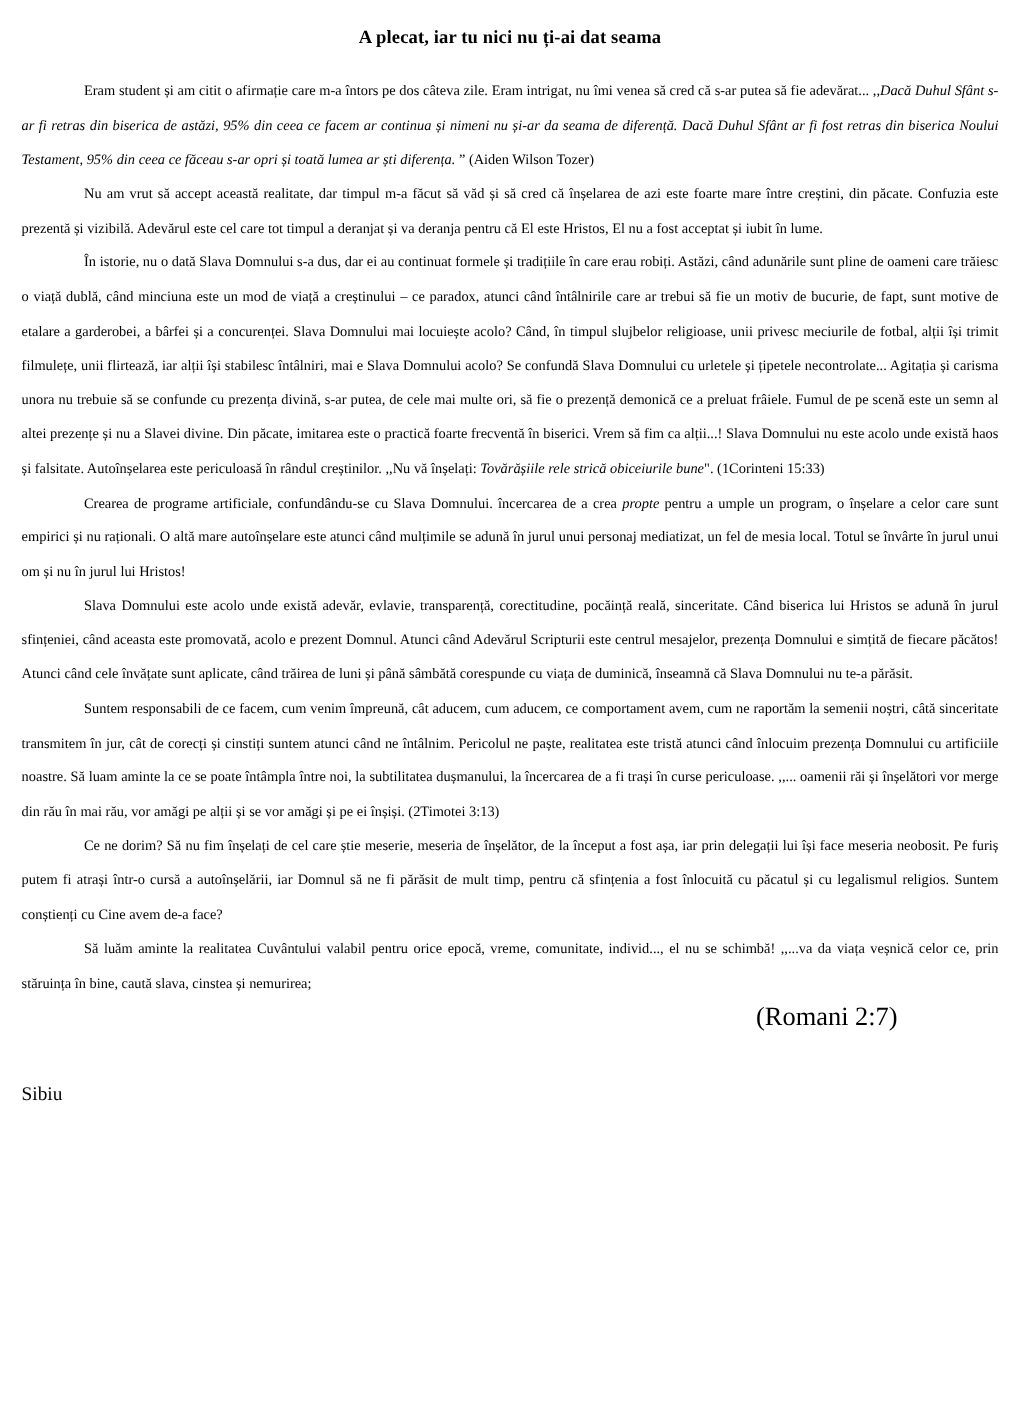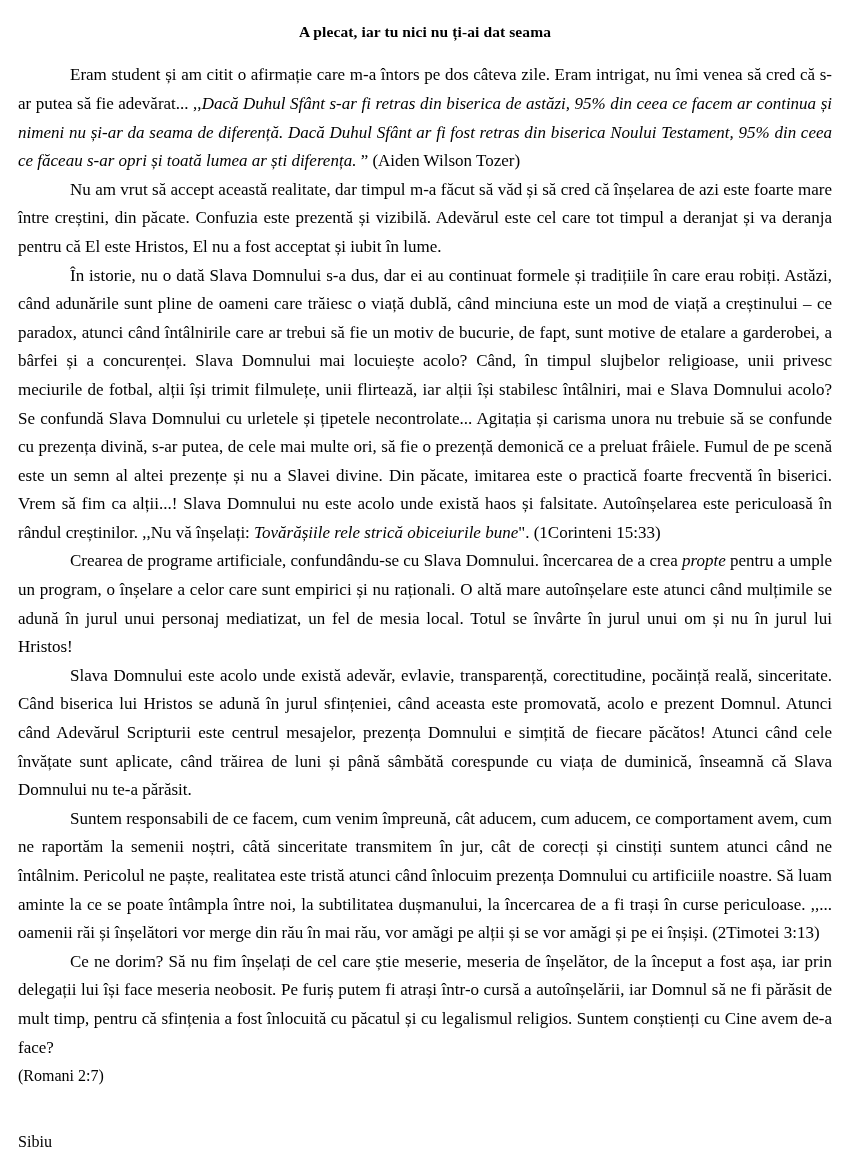--- a/index.html
+++ b/index.html
@@ -29,34 +29,34 @@
     margin: 6px 0 20px 0;
     letter-spacing: 0.1px;
   }
   .body-col {
     width: 814px;
   }
   p.para {
     margin: 0 0 0 0;
     text-align: justify;
     text-justify: inter-word;
-    font-size: 17px;
+    font-size: 12px;
     line-height: 28.6px;
     text-indent: 52px;
     hyphens: none;
   }
   .it {
     font-style: italic;
   }
   .bd {
     font-weight: normal;
   }
   .verse-right {
-    text-align: left;
-    font-size: 16px;
+    text-align: right;
+    font-size: 22px;
     line-height: 28.6px;
     margin: 0;
     text-indent: 0;
     padding-right: 84px;
   }
   .signature {
     margin-top: 38px;
     font-size: 16.1px;
     line-height: 25px;
     text-align: left;
@@ -73,20 +73,21 @@
   <h1 class="doc-title">A plecat, iar tu nici nu ți-ai dat seama</h1>
 
   <div class="body-col">
     <p class="para"><span>Eram student și am citit o afirmație care m-a întors pe dos câteva zile. Eram intrigat, nu îmi venea să cred că s-ar putea să fie adevărat... ,,</span><span class="it">Dacă Duhul Sfânt s-ar fi retras din biserica de astăzi, 95% din ceea ce facem ar continua și nimeni nu și-ar da seama de diferență. Dacă Duhul Sfânt ar fi fost retras din biserica Noului Testament, 95% din ceea ce făceau s-ar opri și toată lumea ar ști diferența. </span><span>” (Aiden Wilson Tozer)</span></p>
     <p class="para"><span>Nu am vrut să accept această realitate, dar timpul m-a făcut să văd și să cred că înșelarea de azi este foarte mare între creștini, din păcate. Confuzia este prezentă și vizibilă. Adevărul este cel care tot timpul a deranjat și va deranja pentru că El este Hristos, El nu a fost acceptat și iubit în lume.</span></p>
     <p class="para"><span>În istorie, nu o dată Slava Domnului s-a dus, dar ei au continuat formele și tradițiile în care erau robiți. Astăzi, când adunările sunt pline de oameni care trăiesc o viață dublă, când minciuna este un mod de viață a creștinului – ce paradox, atunci când întâlnirile care ar trebui să fie un motiv de bucurie, de fapt, sunt motive de etalare a garderobei, a bârfei și a concurenței. Slava Domnului mai locuiește acolo? Când, în timpul slujbelor religioase, unii privesc meciurile de fotbal, alții își trimit filmulețe, unii flirtează, iar alții își stabilesc întâlniri, mai e Slava Domnului acolo? Se confundă Slava Domnului cu urletele și țipetele necontrolate... Agitația și carisma unora nu trebuie să se confunde cu prezența divină, s-ar putea, de cele mai multe ori, să fie o prezență demonică ce a preluat frâiele. Fumul de pe scenă este un semn al altei prezențe și nu a Slavei divine. Din păcate, imitarea este o practică foarte frecventă în biserici. Vrem să fim ca alții...! Slava Domnului nu este acolo unde există haos și falsitate. Autoînșelarea este periculoasă în rândul creștinilor. ,,Nu vă </span><span class="bd">înșelați</span><span>: </span><span class="it">Tovărășiile rele strică obiceiurile bune</span><span>". (1Corinteni 15:33)</span></p>
     <p class="para"><span>Crearea de programe artificiale, confundându-se cu Slava Domnului. încercarea de a crea </span><span class="it">propte</span><span> pentru a umple un program, o înșelare a celor care sunt empirici și nu raționali. O altă mare autoînșelare este atunci când mulțimile se adună în jurul unui personaj mediatizat, un fel de mesia local. Totul se învârte în jurul unui om și nu în jurul lui Hristos!</span></p>
     <p class="para"><span>Slava Domnului este acolo unde există adevăr, evlavie, transparență, corectitudine, pocăință reală, sinceritate. Când biserica lui Hristos se adună în jurul sfințeniei, când aceasta este promovată, acolo e prezent Domnul. Atunci când Adevărul Scripturii este centrul mesajelor, prezența Domnului e simțită de fiecare păcătos! Atunci când cele învățate sunt aplicate, când trăirea de luni și până sâmbătă corespunde cu viața de duminică, înseamnă că Slava Domnului nu te-a părăsit.</span></p>
     <p class="para"><span>Suntem responsabili de ce facem, cum venim împreună, cât aducem, cum aducem, ce comportament avem, cum ne raportăm la semenii noștri, câtă sinceritate transmitem în jur, cât de corecți și cinstiți suntem atunci când ne întâlnim. Pericolul ne paște, realitatea este tristă atunci când înlocuim prezența Domnului cu artificiile noastre. Să luam aminte la ce se poate întâmpla între noi, la subtilitatea dușmanului, la încercarea de a fi trași în curse periculoase. ,,... oamenii răi și înșelători vor merge din rău în mai rău, vor </span><span class="bd">amăgi</span><span> pe alții și se vor </span><span class="bd">amăgi</span><span> și pe ei înșiși. (2Timotei 3:13)</span></p>
     <p class="para"><span>Ce ne dorim? Să nu fim înșelați de cel care știe meserie, meseria de înșelător, de la început a fost așa, iar prin delegații lui își face meseria neobosit. Pe furiș putem fi atrași într-o cursă a autoînșelării, iar Domnul să ne fi părăsit de mult timp, pentru că sfințenia a fost înlocuită cu păcatul și cu legalismul religios. Suntem conștienți cu Cine avem de-a face?</span></p>
+    <p class="para"><span>Să luăm aminte la realitatea Cuvântului valabil pentru orice epocă, vreme, comunitate, individ..., el nu se schimbă!  ,,...va da viața veșnică celor ce, prin stăruința în bine, caută </span><span class="bd">slava</span><span>, cinstea și nemurirea;</span></p>
 
     <p class="verse-right">(Romani 2:7)</p>
 
     <div class="signature">
       <div>Sibiu</div>
     </div>
   </div>
 
 </div>
 

